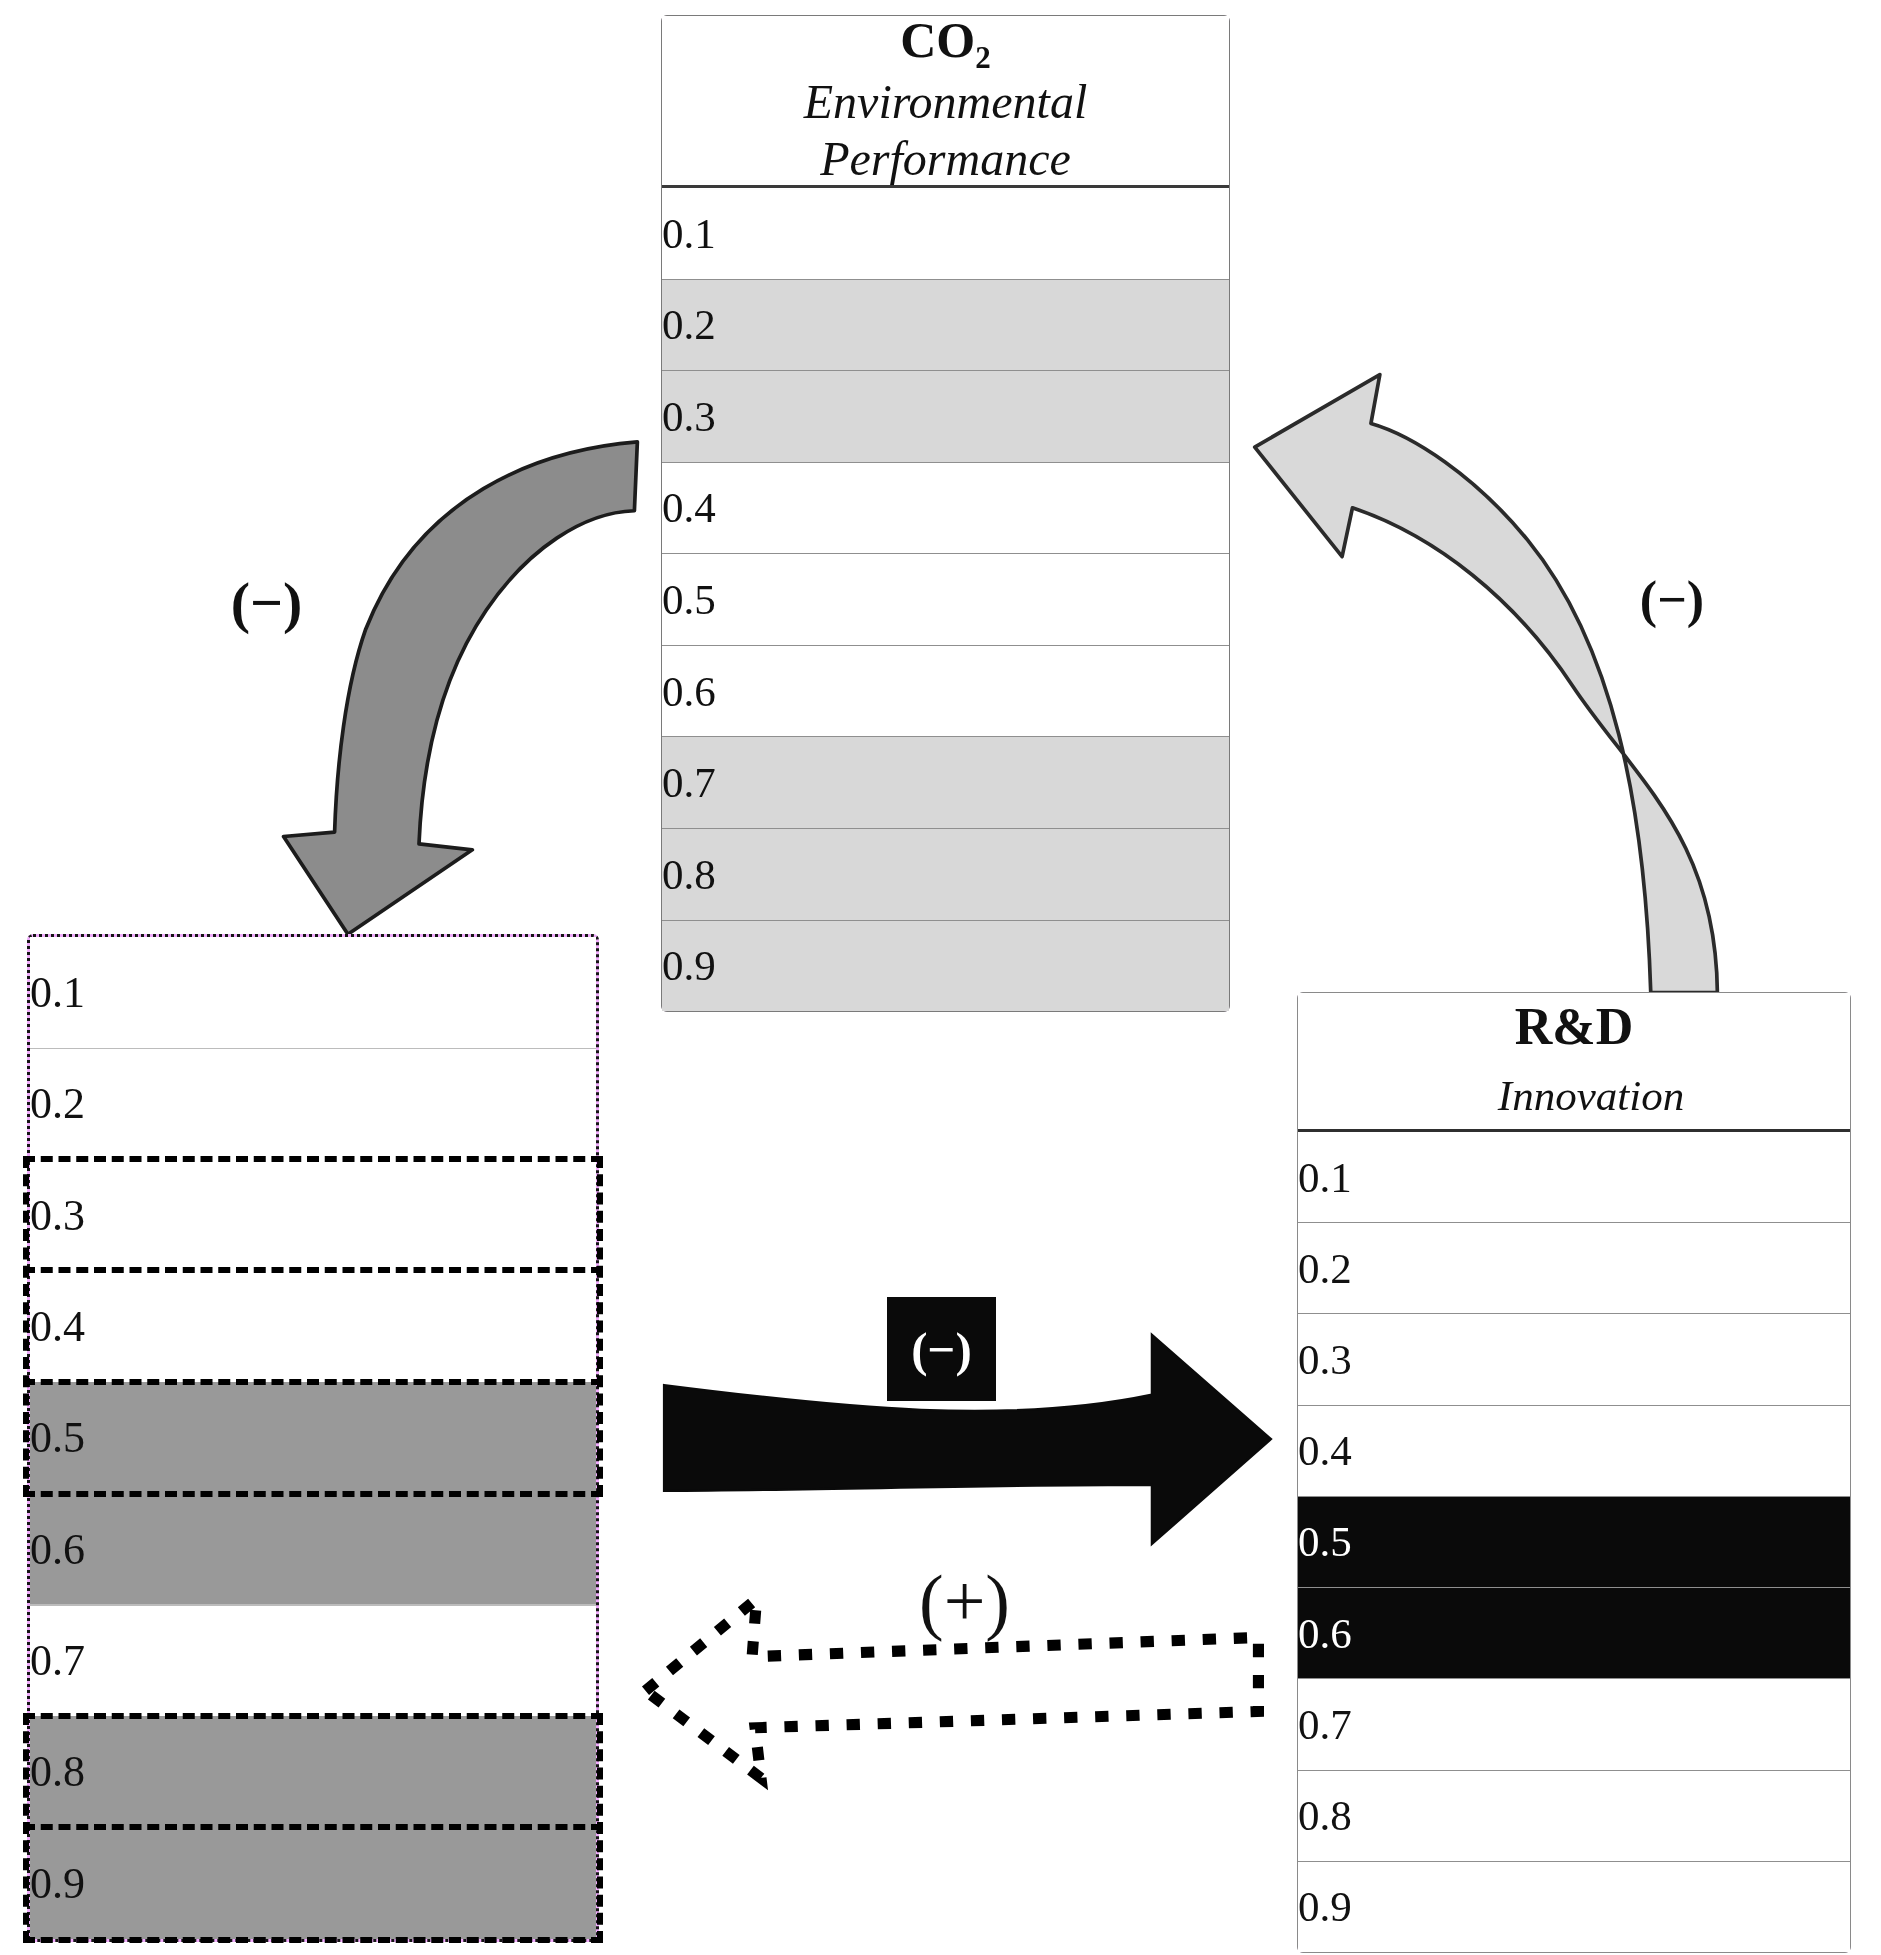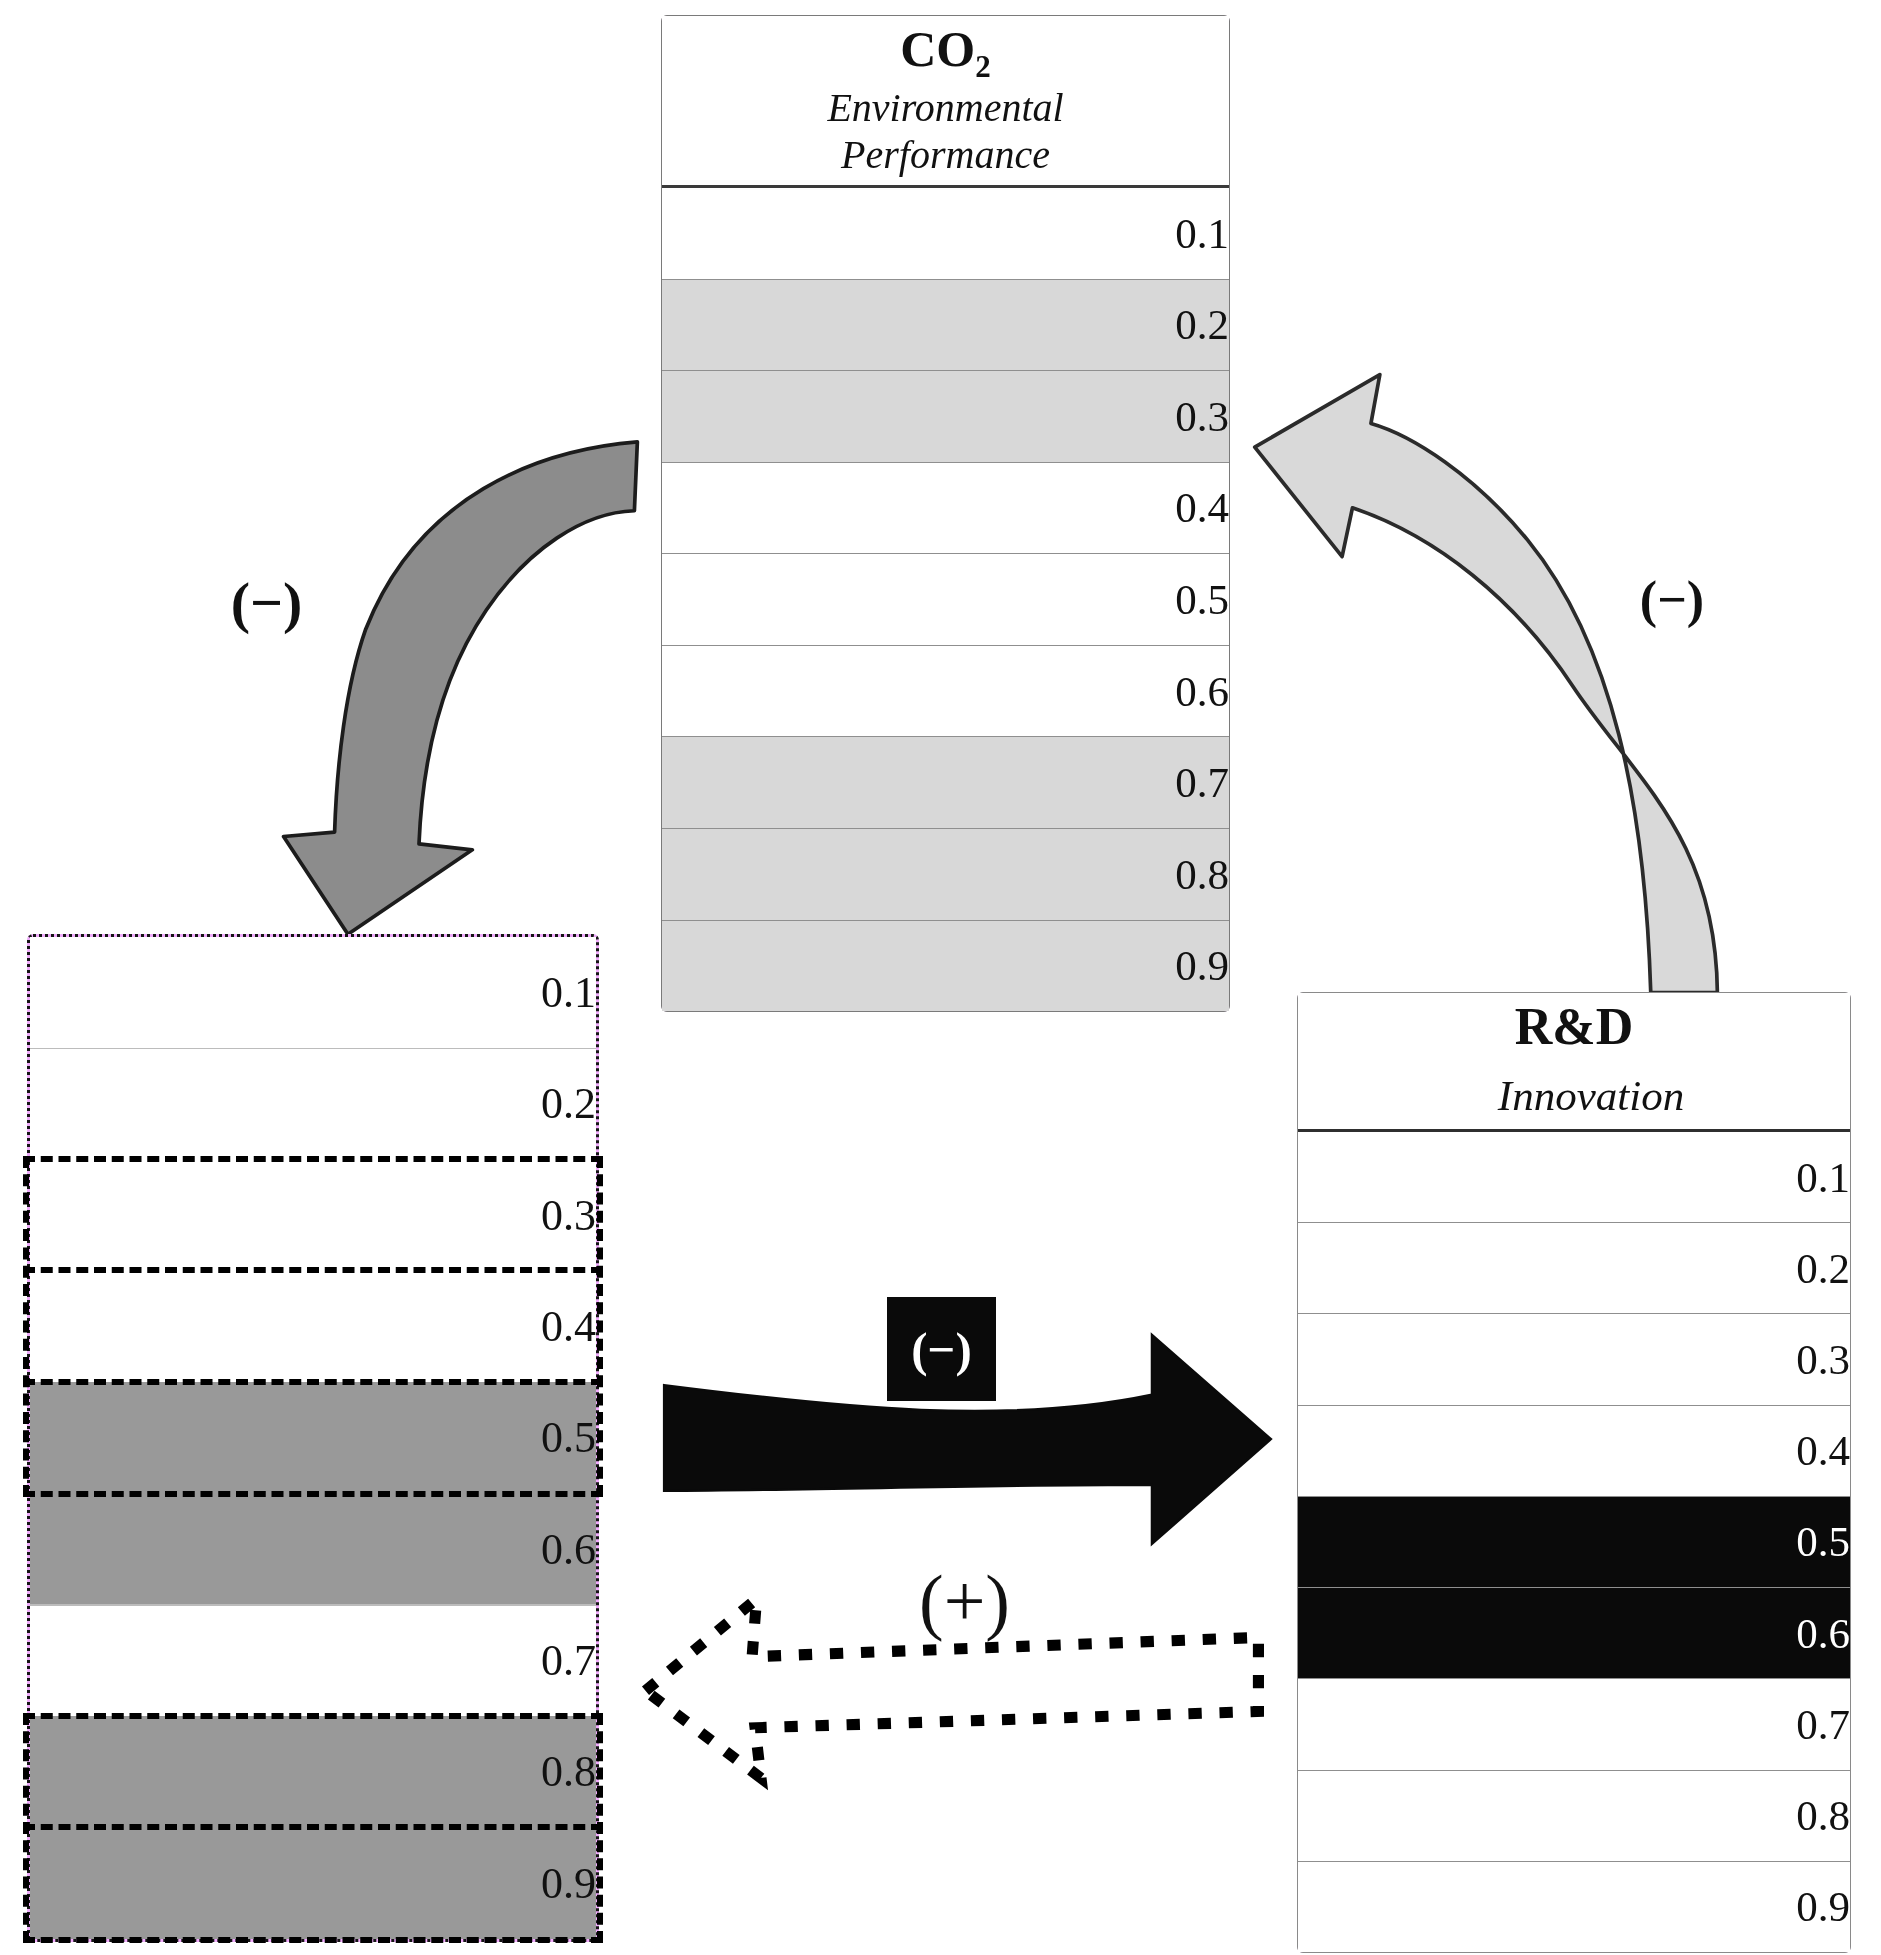--- a/index.html
+++ b/index.html
@@ -12,34 +12,34 @@
   svg.arrows{position:absolute;left:0;top:0;width:1881px;height:1955px;}
 
   
   .table{position:absolute;background:#f0abfc;box-sizing:border-box;display:flex;flex-direction:column;border-radius:6px;}
   .thead{display:flex;flex-direction:column;align-items:center;justify-content:center;
          box-sizing:border-box;background:#fff;}
   .title{font-weight:bold;line-height:1.05;}
   .title sub{font-size:0.62em;}
   .subtitle{font-style:italic;text-align:center;line-height:1.18;}
   .rows{display:flex;flex-direction:column;flex:1;}
-  .row{flex:1;display:flex;align-items:center;justify-content:flex-end;
+  .row{flex:1;display:flex;align-items:center;justify-content:flex-start;
        box-sizing:border-box;position:relative;}
   .row span{position:relative;z-index:3;}
 
   .shade-plain{background:#ffffff;}
   .shade-light{background:#d8d8d8;}
   .shade-gray{background:#999999;}
   .shade-black{background:#0a0a0a;color:#ffffff;}
 
   
   .co2{left:661px;top:15px;width:569px;height:997px;border:1.5px solid #7a7a7a;}
   .co2 .thead{height:172px;border-bottom:3px solid #3a3a3a;}
   .co2 .title{font-size:50px;}
-  .co2 .subtitle{font-size:40px;}
+  .co2 .subtitle{font-size:48px;}
   .co2 .row{font-size:43px;}
   .co2 .row:not(:first-child){border-top:1.5px solid #8f8f8f;}
 
   
   .roa{left:27px;top:934px;width:572px;height:1008px;border:3px dotted #151515;}
   .roa .thead{height:155px;border-bottom:3px solid #333;}
   .roa .title{font-size:55px;}
   .roa .subtitle{font-size:46px;}
   .roa .row{font-size:44px;}
   .sep-thin::before{content:"";position:absolute;top:-0.7px;left:0;right:0;height:1.5px;background:#bcbcbc;}

